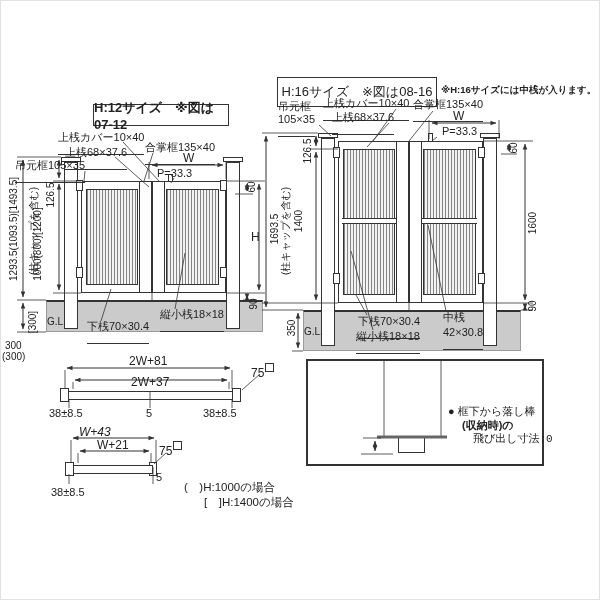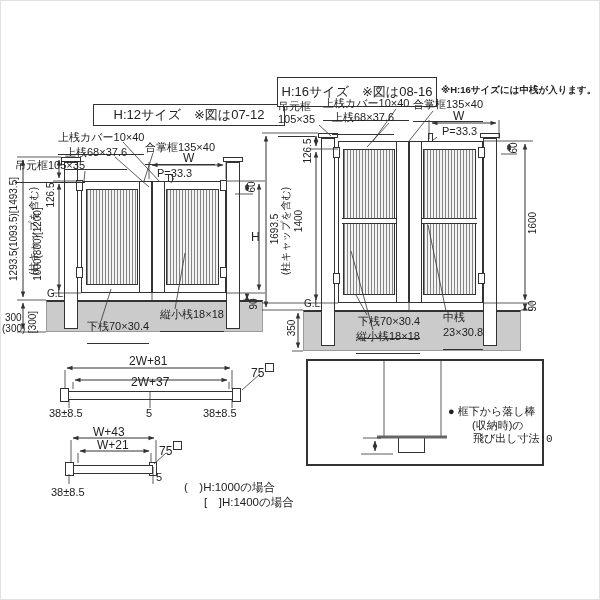--- a/index.html
+++ b/index.html
@@ -5,21 +5,21 @@
   html,body{margin:0;padding:0;background:#fff;}
   .canvas{
     position:relative;width:600px;height:600px;background:#ffffff;
     border:1px solid #e2e2e2;box-sizing:border-box;overflow:hidden;
     font-family:"Liberation Sans","DejaVu Sans",sans-serif;color:#222;
   }
   .lbl{position:absolute;white-space:nowrap;font-size:11px;line-height:12px;color:#222;}
   .vlbl{position:absolute;white-space:nowrap;font-size:10px;line-height:11px;color:#222;
         transform:translate(-50%,-50%) rotate(-90deg);}
   .ul{border-bottom:1px solid #333;padding-bottom:11px;}
-  .dimtxt{font-size:10px;}
+  .dimtxt{font-size:10px;margin-top:28px;}
   .big{font-size:12px;}
   .titlebox{position:absolute;border:2px solid #333;display:flex;align-items:center;justify-content:center;
         font-weight:bold;background:#fff;box-sizing:border-box;}
   .sizebox{position:absolute;border:1.5px solid #333;display:flex;align-items:center;justify-content:center;
         background:#fff;box-sizing:border-box;font-size:13px;}
   .rect{position:absolute;background:#fff;border:1.2px solid #333;box-sizing:border-box;}
   .post{position:absolute;background:#fff;border:1.2px solid #333;box-sizing:border-box;}
   .cap{position:absolute;background:#fff;border:1.2px solid #333;box-sizing:border-box;}
   .ground{position:absolute;background:#cbcbcb;border:1px solid #9a9a9a;border-top:2px solid #333;box-sizing:border-box;}
   .slats{position:absolute;border:1px solid #333;box-sizing:border-box;
@@ -177,21 +177,21 @@
 
       <line x1="66" y1="367" x2="229" y2="367"></line>
       <line x1="74" y1="379" x2="226" y2="379"></line>
       <line x1="72" y1="437" x2="153" y2="437"></line>
       <line x1="79" y1="450" x2="148" y2="450"></line>
 
       <line x1="374" y1="440" x2="374" y2="450"></line>
     </g>
   </svg>
 
-  <div class="sizebox" style="left:92px;top:103px;width:192px;height:22px;">H:12サイズ　※図は07-12</div>
+  <div class="sizebox" style="left:92px;top:103px;width:136px;height:22px;font-weight:bold;">H:12サイズ　※図は07-12</div>
   <div class="sizebox" style="left:276px;top:76px;width:160px;height:30px;">H:16サイズ　※図は08-16</div>
   <div class="lbl note" style="left:440px;top:83px;text-align:right;">※H:16サイズには中桟が入ります。</div>
 
   <div class="lbl ul" style="left:57px;top:130px;">上桟カバー10×40</div>
   <div class="lbl ul" style="left:64px;top:145px;">上桟68×37.6</div>
   <div class="lbl ul" style="left:14px;top:158px;">吊元框105×35</div>
   <div class="lbl ul" style="left:144px;top:140px;">合掌框135×40</div>
   <div class="lbl big" style="left:182px;top:151px;">W</div>
   <div class="lbl" style="left:156px;top:166px;">P=33.3</div>
   <div class="vlbl" style="left:250px;top:186px;">60</div>
@@ -220,35 +220,35 @@
   <div class="vlbl" style="left:531px;top:305px;">90</div>
   <div class="vlbl" style="left:306px;top:150px;">126.5</div>
   <div class="vlbl" style="left:297px;top:220px;">1400</div>
   <div class="vlbl" style="left:273px;top:228px;">1693.5</div>
   <div class="vlbl" style="left:284px;top:230px;">(柱キャップを含む)</div>
   <div class="lbl dimtxt" style="left:303px;top:297px;">G.L.</div>
   <div class="vlbl" style="left:290px;top:327px;">350</div>
   <div class="lbl ul" style="left:357px;top:314px;">下桟70×30.4</div>
   <div class="lbl ul" style="left:355px;top:329px;">縦小桟18×18</div>
   <div class="lbl" style="left:442px;top:310px;">中桟</div>
-  <div class="lbl ul" style="left:442px;top:325px;">23×30.8</div>
+  <div class="lbl ul" style="left:442px;top:325px;">42×30.8</div>
 
   <div class="lbl big" style="left:128px;top:354px;">2W+81</div>
   <div class="lbl big" style="left:130px;top:366px;margin-top:9px;">2W+37</div>
   <div class="lbl big" style="left:250px;top:362px;"><span>75</span><span class="sq"></span></div>
   <div class="lbl" style="left:48px;top:406px;">38±8.5</div>
   <div class="lbl" style="left:145px;top:406px;">5</div>
   <div class="lbl" style="left:202px;top:406px;">38±8.5</div>
-  <div class="lbl big" style="left:92px;top:425px;">W+43</div>
+  <div class="lbl big" style="left:78px;top:425px;font-style:italic;">W+43</div>
   <div class="lbl big" style="left:96px;top:438px;">W+21</div>
   <div class="lbl big" style="left:158px;top:440px;"><span>75</span><span class="sq"></span></div>
   <div class="lbl" style="left:155px;top:470px;">5</div>
   <div class="lbl" style="left:50px;top:485px;">38±8.5</div>
   <div class="lbl" style="left:183px;top:480px;font-size:11.5px;">(　)H:1000の場合</div>
   <div class="lbl" style="left:183px;top:495px;font-size:11.5px;padding-left:20px;">[　]H:1400の場合</div>
 
   <div class="cap3" style="position:absolute;left:447px;top:403px;">
     <div>● 框下から落し棒</div>
-    <div style="margin-left:24px;">(収納時)の</div>
+    <div style="margin-left:14px;font-weight:bold;">(収納時)の</div>
     <div style="margin-left:25px;font-family:Liberation Mono, monospace;">飛び出し寸法:0</div>
   </div>
 
 </div>
 
 </body></html>

